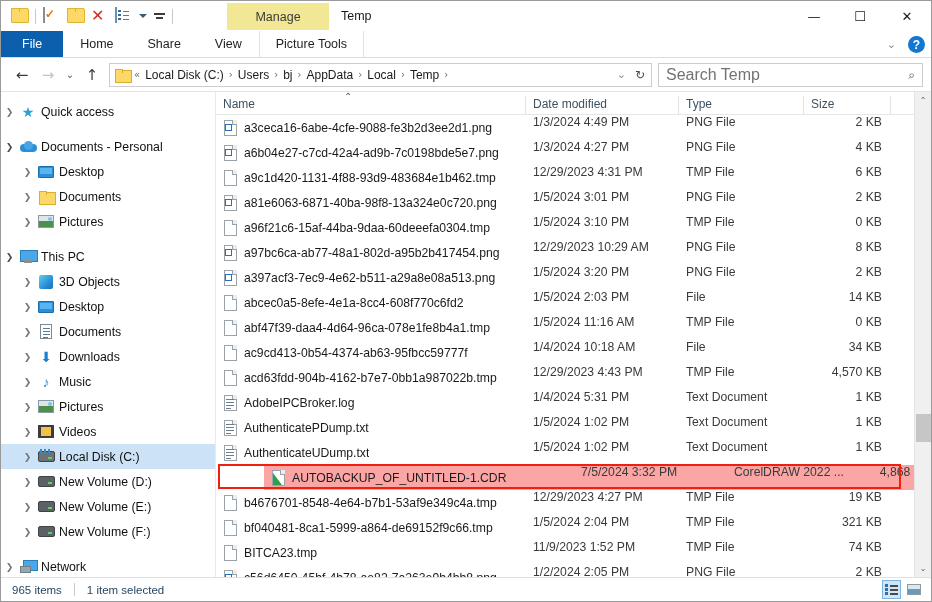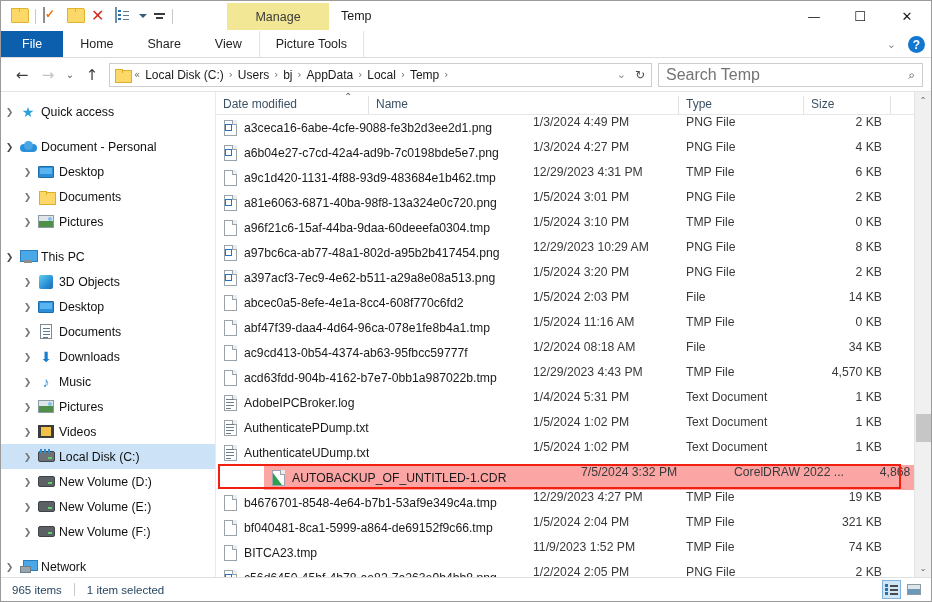--- a/index.html
+++ b/index.html
@@ -284,21 +284,21 @@
           </span>
         <span class="slabel">Quick access</span>
       </div>
       <div class="gap"></div>
 
       <div class="srow">
         <span class="schev open">❯</span>
         <span class="sico">
             <span class="ic-cloud"></span>
           </span>
-        <span class="slabel">Document - Personal</span>
+        <span class="slabel">Documents - Personal</span>
       </div>
       <div class="srow" style="padding-left:18px">
         <span class="schev">❯</span>
         <span class="sico">
             <span class="ic-monitor"></span>
           </span>
         <span class="slabel">Desktop</span>
       </div>
       <div class="srow" style="padding-left:18px">
         <span class="schev">❯</span>
@@ -412,25 +412,25 @@
         <span class="sico">
             <span class="ic-net"></span>
           </span>
         <span class="slabel">Network</span>
       </div>
     </div>
 
     <div class="listpane">
       <div class="sortcaret">⌃</div>
       <div class="hdr">
+        <div class="hcell c-name">
+            <span>Name</span>
+          </div>
         <div class="hcell c-date">
             <span>Date modified</span>
-          </div>
-        <div class="hcell c-name">
-            <span>Name</span>
           </div>
         <div class="hcell c-type">
             <span>Type</span>
           </div>
         <div class="hcell c-size">
             <span>Size</span>
           </div>
         <div class="hcell c-pad"></div>
       </div>
       <div class="hdr-line"></div>
@@ -570,21 +570,21 @@
           <div class="frow">
             <div class="fname">
               <span class="fico">
                 <span class="ft">
                   <span class="page"></span>
                   <span class="fold"></span>
                 </span>
               </span>
               <span class="t">ac9cd413-0b54-4374-ab63-95fbcc59777f</span>
             </div>
-            <div class="fdate">1/2/2024 08:18 AM</div>
+            <div class="fdate">1/4/2024 10:18 AM</div>
             <div class="ftype">File</div>
             <div class="fsize">34 KB</div>
           </div>
           <div class="frow">
             <div class="fname">
               <span class="fico">
                 <span class="ft">
                   <span class="page"></span>
                   <span class="fold"></span>
                 </span>

